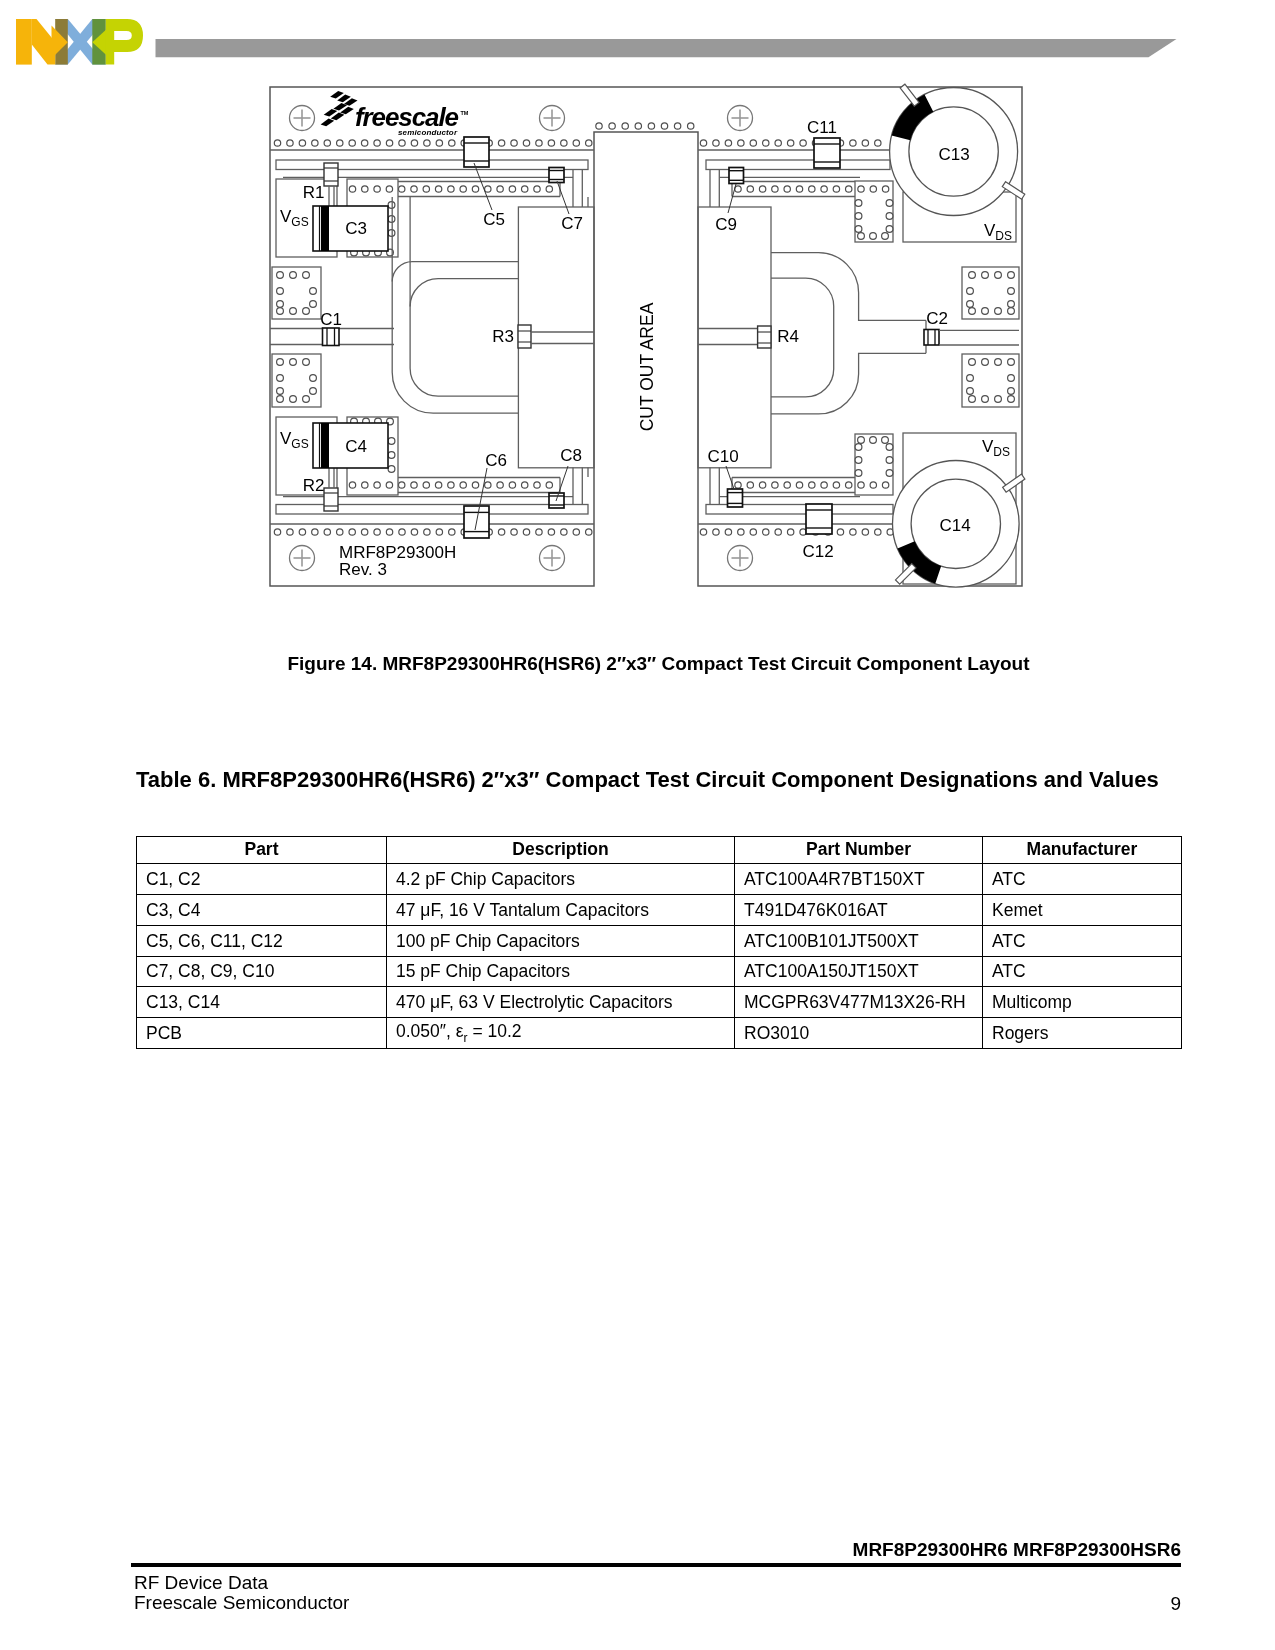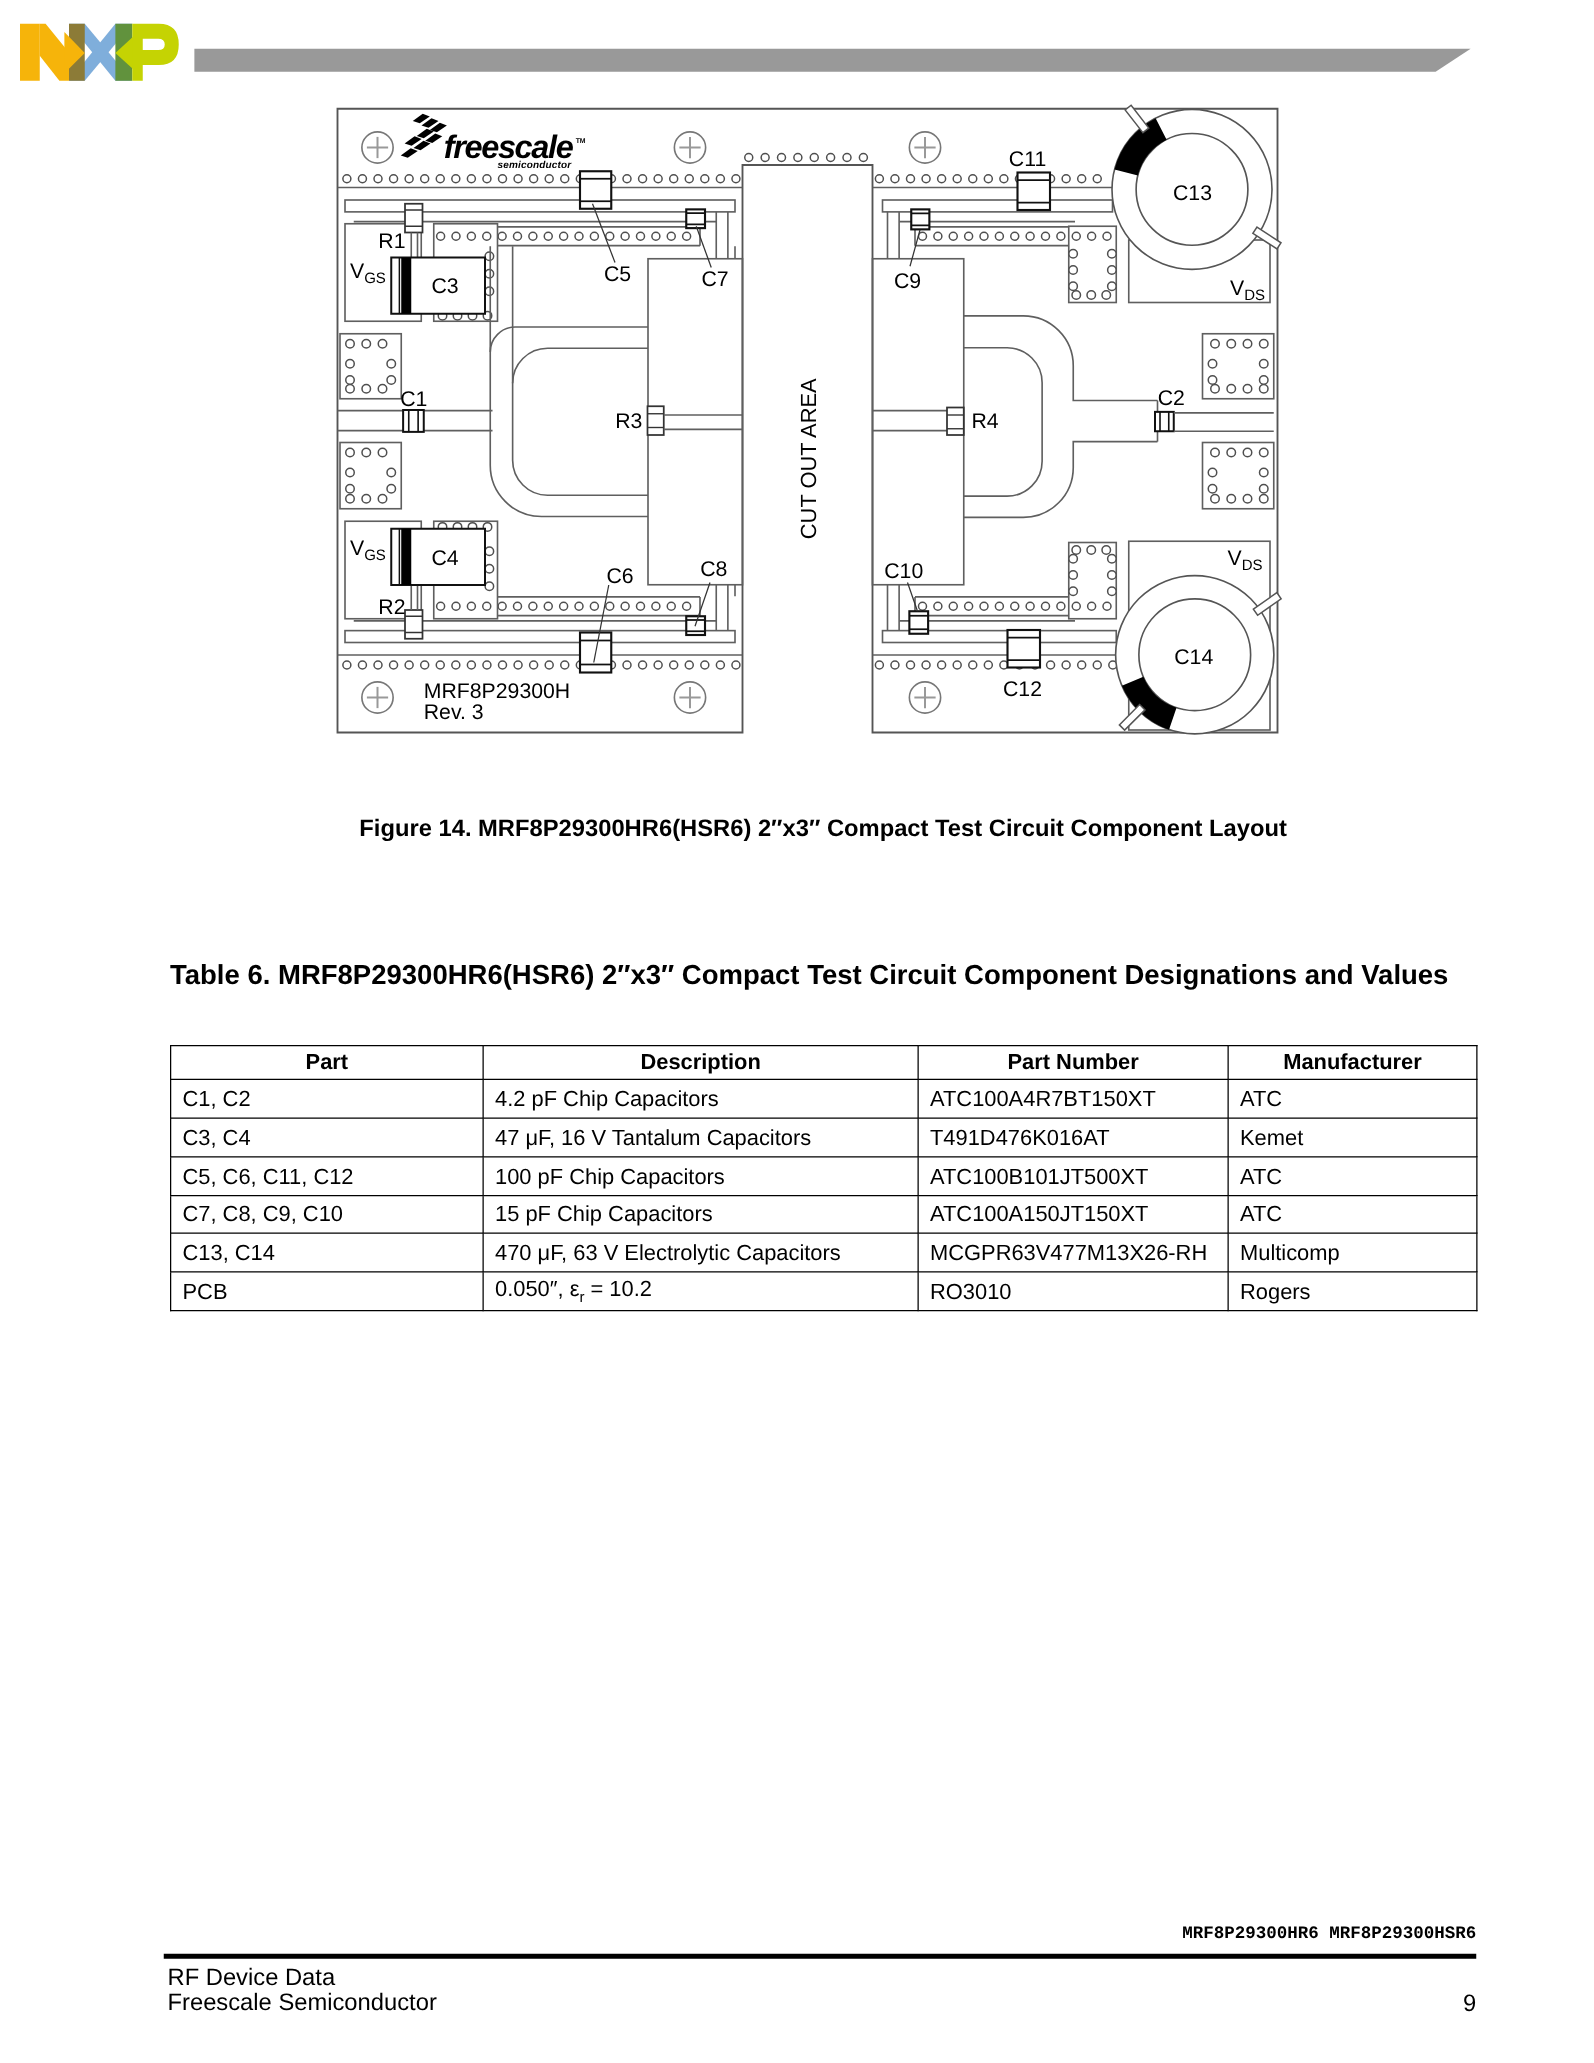--- a/index.html
+++ b/index.html
@@ -4,21 +4,21 @@
 html,body{margin:0;padding:0;background:#fff;}
 body{width:1275px;height:1650px;position:relative;font-family:"Liberation Sans",sans-serif;}
 .abs{position:absolute;}
 #caption{left:136px;top:653px;width:1045px;text-align:center;font-size:19px;font-weight:bold;line-height:1.2;}
 #theading{left:136px;top:767px;font-size:22px;font-weight:bold;line-height:1.2;}
 table{position:absolute;left:136px;top:836px;border-collapse:collapse;table-layout:fixed;width:1045px;font-size:17.5px;padding-left:28px;}
 table,td,th{border:1.4px solid #000;}
 th{font-weight:bold;text-align:center;height:25.9px;padding:0;}
 td{height:25.9px;padding:0 2px 4px 9px;vertical-align:bottom;}
 sub{font-size:12px;}
-#fm1{right:94px;top:1539px;font-size:14px;font-weight:bold;font-family:Liberation Mono, monospace;}
+#fm1{right:94px;top:1539px;font-size:19px;font-weight:bold;}
 #rule{left:131px;top:1563px;width:1050px;height:4px;background:#000;}
 #fl1{left:134px;top:1573px;font-size:19px;line-height:20px;}
 #pg{right:94px;top:1593px;font-size:19px;}
 </style></head>
 <body>
 <svg class="abs" style="left:0;top:0" width="1275" height="1650" viewBox="0 0 1275 1650" font-family="Liberation Sans, sans-serif">
 <g>
 <path d="M55.2,19 H67.8 L105.8,64.6 H92.3 Z" fill="#7FAEDB"></path>
 <path d="M92.3,19 H105.8 L67.8,64.6 H55.2 Z" fill="#7FAEDB"></path>
 <rect x="55.2" y="19" width="12.6" height="45.6" fill="#8C7B37"></rect>

